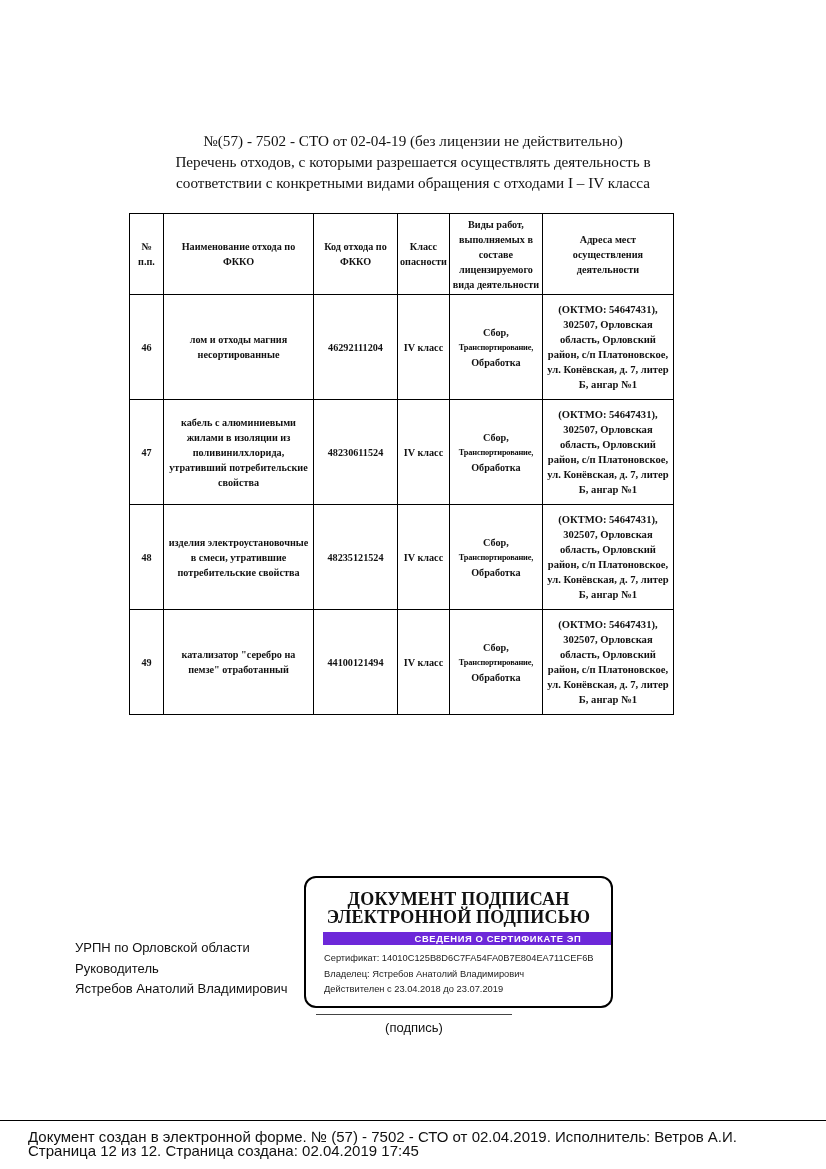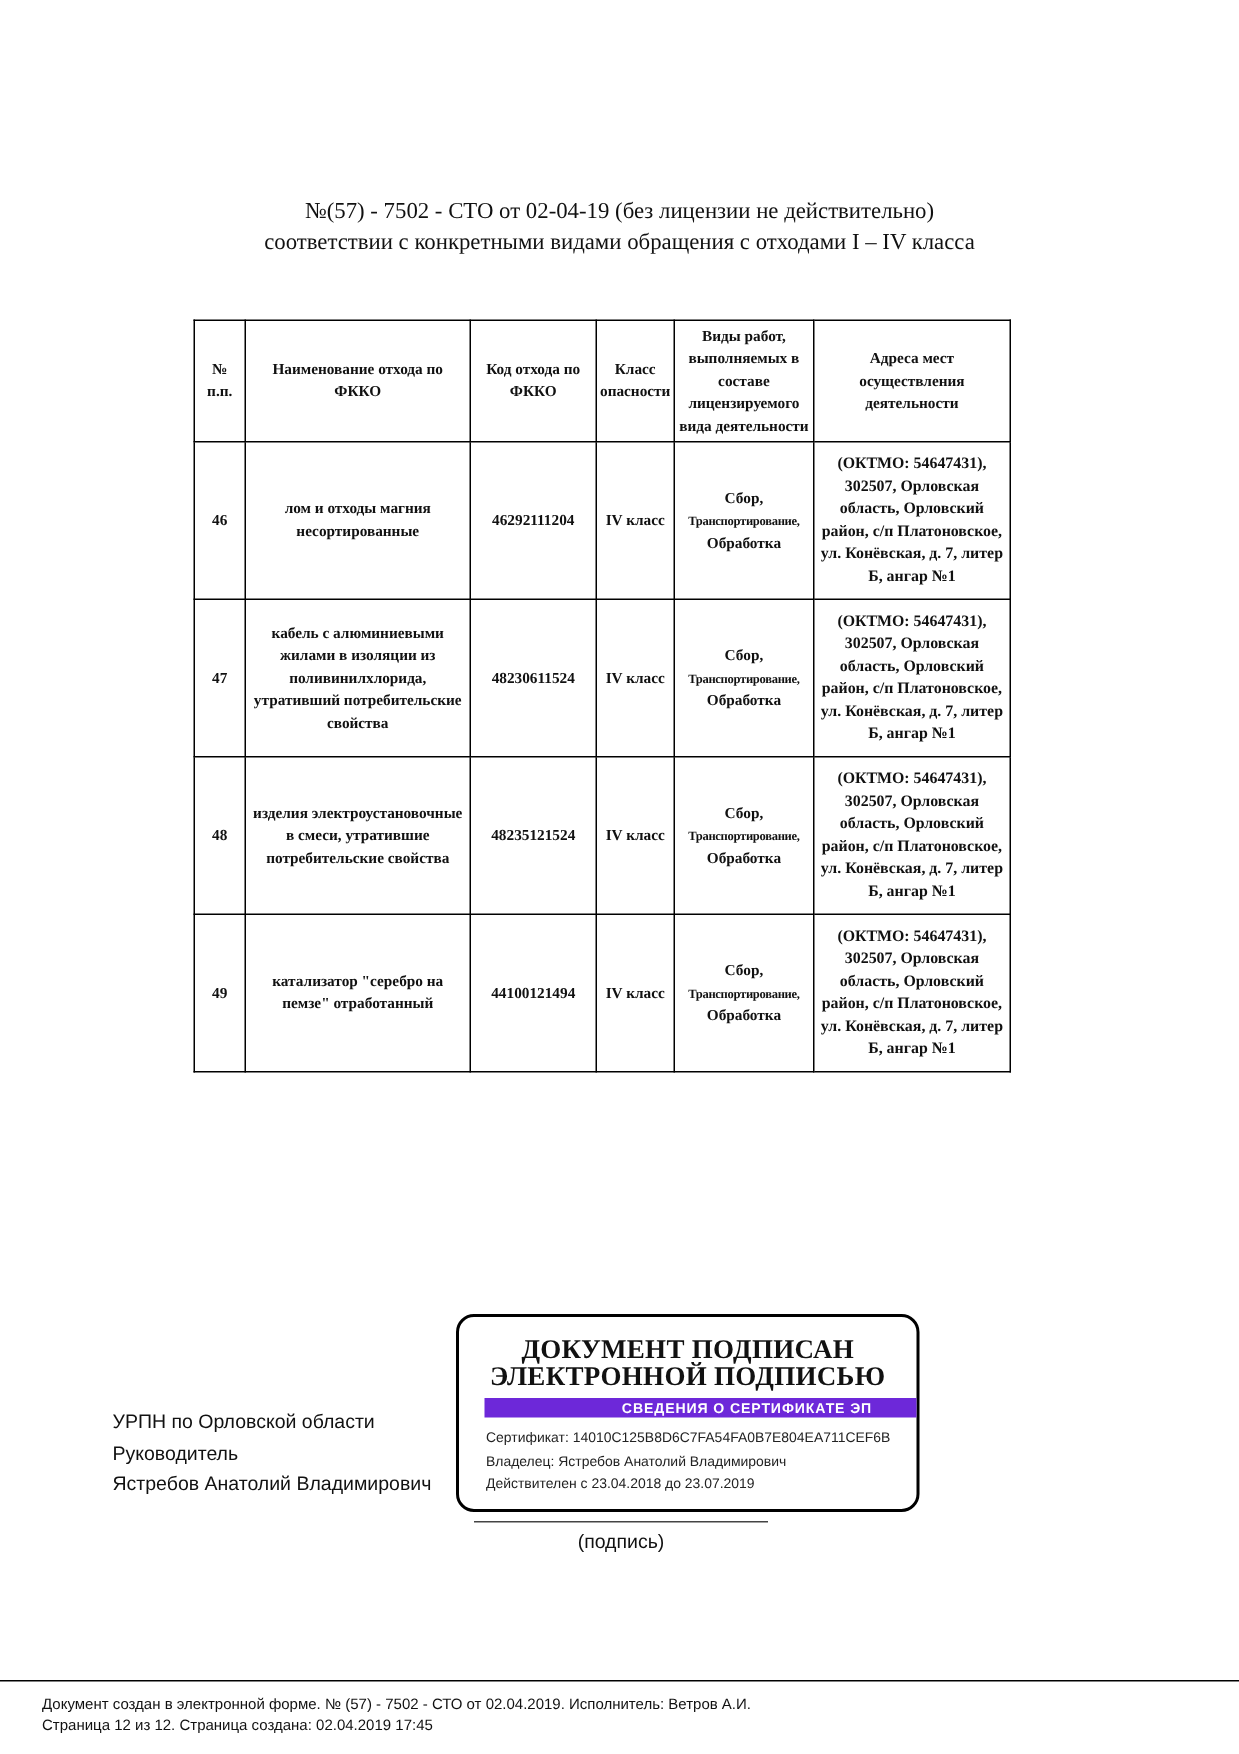--- a/index.html
+++ b/index.html
@@ -58,28 +58,29 @@
     .sig-line {
       position: absolute; left: 316px; top: 1014px; width: 196px; border-top: 1px solid #444;
     }
     .sig-caption {
       position: absolute; left: 316px; top: 1020px; width: 196px; text-align: center; font-size: 13px;
     }
     .footer-rule {
       position: absolute; left: 0; top: 1120px; width: 826px; border-top: 1px solid #000;
     }
     .footer {
-      position: absolute; left: 28px; top: 1130px; font-size: 10px; line-height: 14px; color: #111;
+      position: absolute; left: 28px; top: 1130px; font-size: 15px; line-height: 14px; color: #111;
     }
   </style>
 </head>
 <body>
 
 <div class="title-block serif">
   <div>№(57) - 7502 - СТО от 02-04-19 (без лицензии не действительно)</div>
+  <div>Перечень отходов, с которыми разрешается осуществлять деятельность в</div>
   <div>соответствии с конкретными видами обращения с отходами I – IV класса</div>
 </div>
 
 <table class="waste serif">
   <colgroup>
     <col class="col-n">
       <col class="col-name">
       <col class="col-code">
       <col class="col-cls">
       <col class="col-work">

